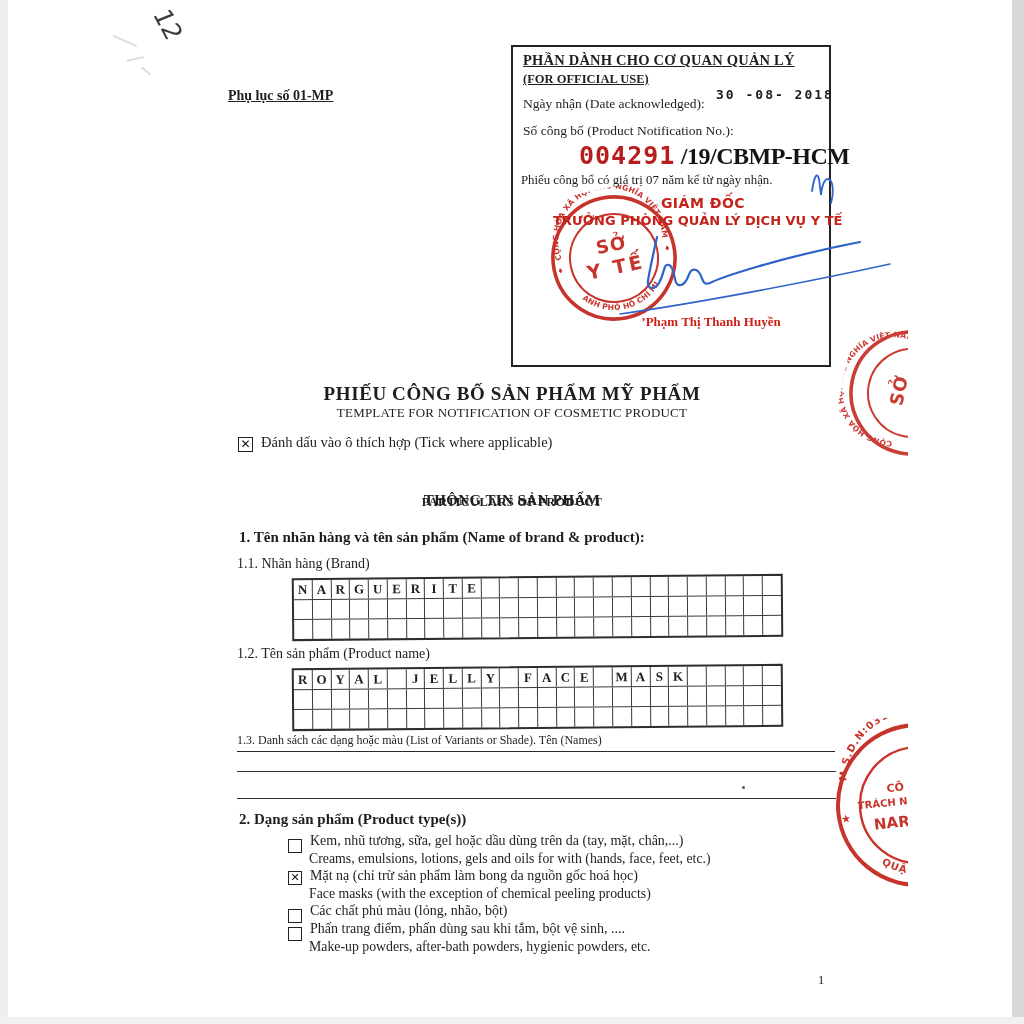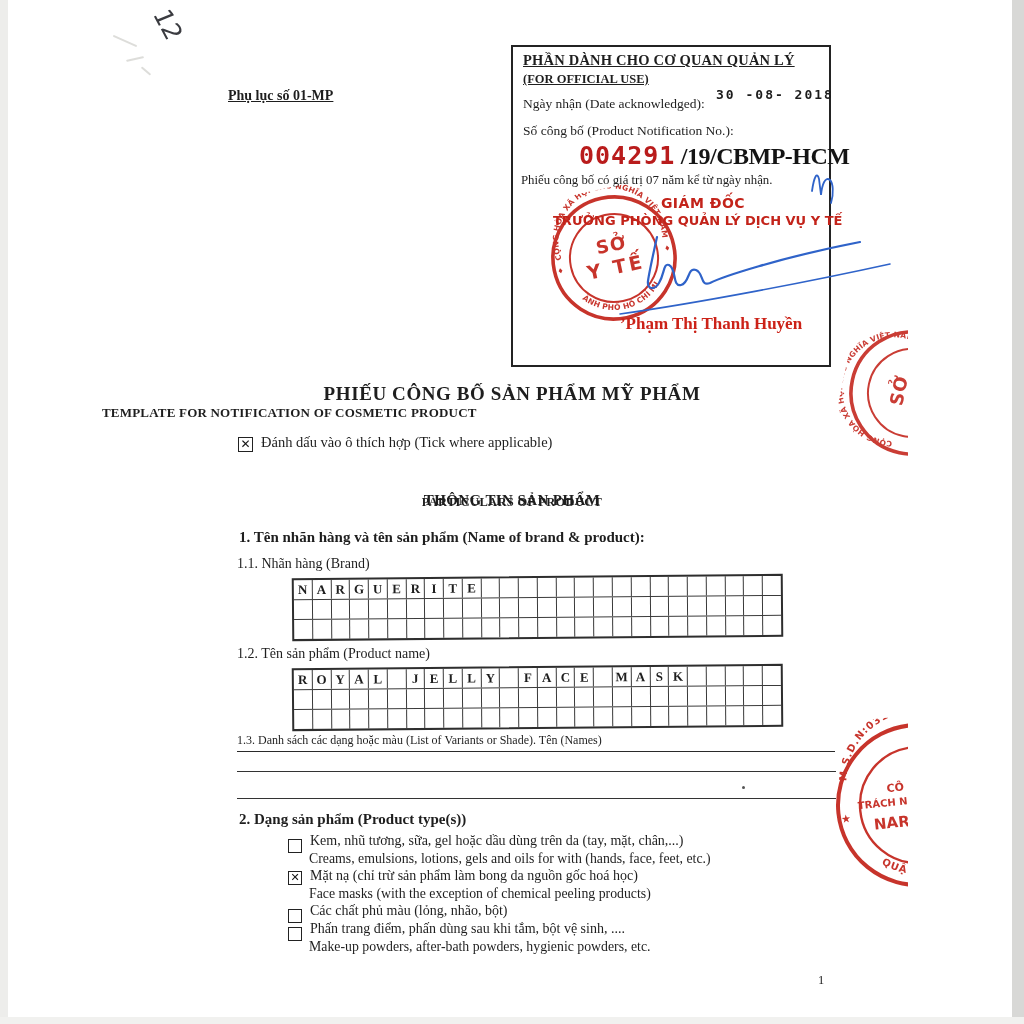--- a/index.html
+++ b/index.html
@@ -18,31 +18,31 @@
   .ob-t2{left:10px;top:25px;font-weight:bold;font-size:12.5px;text-decoration:underline;}
   .ob-date-label{left:10px;top:49px;font-size:13.5px;}
   .ob-date-stamp{left:203px;top:40px;font-family:"DejaVu Sans Mono",monospace;font-weight:bold;font-size:13px;letter-spacing:2px;color:#1c1c1c;white-space:nowrap;}
   .ob-no-label{left:10px;top:76px;font-size:13.5px;}
   .ob-number{left:66px;top:94px;white-space:nowrap;}
   .ob-number .blue{font-family:"DejaVu Sans Mono",monospace;font-weight:bold;font-size:25px;letter-spacing:1px;color:#b91c1c;}
   .ob-number .black{font-family:"Liberation Serif",serif;font-weight:bold;font-size:24px;letter-spacing:-.5px;color:#141414;}
   .ob-validity{left:8px;top:126px;font-size:12.8px;white-space:nowrap;}
   .ob-sign-title1{left:120px;top:148px;width:140px;text-align:center;color:#c3231a;font-family:"DejaVu Sans",sans-serif;font-weight:bold;font-size:14px;letter-spacing:.5px;}
   .ob-sign-title2{left:40px;top:166px;width:280px;text-align:center;color:#c3231a;font-family:"DejaVu Sans",sans-serif;font-weight:bold;font-size:13px;white-space:nowrap;}
-  .ob-sign-name{left:98px;top:267px;width:200px;text-align:center;color:#cc2218;font-weight:bold;font-size:17px;white-space:nowrap;}
+  .ob-sign-name{left:98px;top:267px;width:200px;text-align:center;color:#cc2218;font-weight:bold;font-size:13px;white-space:nowrap;}
 
   .stampA{left:31px;top:141px;width:140px;height:140px;transform:rotate(-12deg);opacity:.92;}
   .stampC{left:842px;top:323px;width:140px;height:140px;transform:rotate(-78deg);opacity:.88;}
   .stampB{left:828px;top:715px;width:180px;height:180px;transform:rotate(-6deg);opacity:.92;}
   .stamp-clip{left:0;top:0;width:908px;height:1024px;overflow:hidden;pointer-events:none;}
 
   
   .appendix{left:228px;top:88px;font-weight:bold;font-size:14px;text-decoration:underline;}
   .main-title{left:102px;top:383px;width:820px;text-align:center;font-weight:bold;font-size:19px;letter-spacing:.6px;}
-  .main-subtitle{left:102px;top:405px;width:820px;font-weight:bold;font-size:13px;letter-spacing:.2px;}
+  .main-subtitle{left:102px;top:405px;width:820px;text-align:center;font-weight:normal;font-size:13px;letter-spacing:.2px;}
   .tick-note{left:238px;top:434px;font-size:14.5px;}
   .sec-title{left:102px;top:477px;width:820px;text-align:center;font-weight:bold;font-size:15px;letter-spacing:.4px;margin-top:15px;}
   .sec-sub{left:102px;top:495px;width:820px;text-align:center;font-weight:bold;font-size:12.5px;letter-spacing:.3px;}
   .h1{left:239px;top:529px;font-weight:bold;font-size:15px;}
   .l11{left:237px;top:556px;font-size:14px;}
   .l12{left:237px;top:646px;font-size:14px;}
   .l13{left:237px;top:733px;width:598px;font-size:12px;border-bottom:1.6px solid #2a2a2a;padding-bottom:3px;}
   .rule1{left:237px;top:771px;width:599px;border-top:1.6px solid #333;}
   .rule2{left:237px;top:798px;width:599px;border-top:1.6px solid #333;}
   .dot{left:742px;top:786px;width:3px;height:3px;background:#555;border-radius:50%;}

